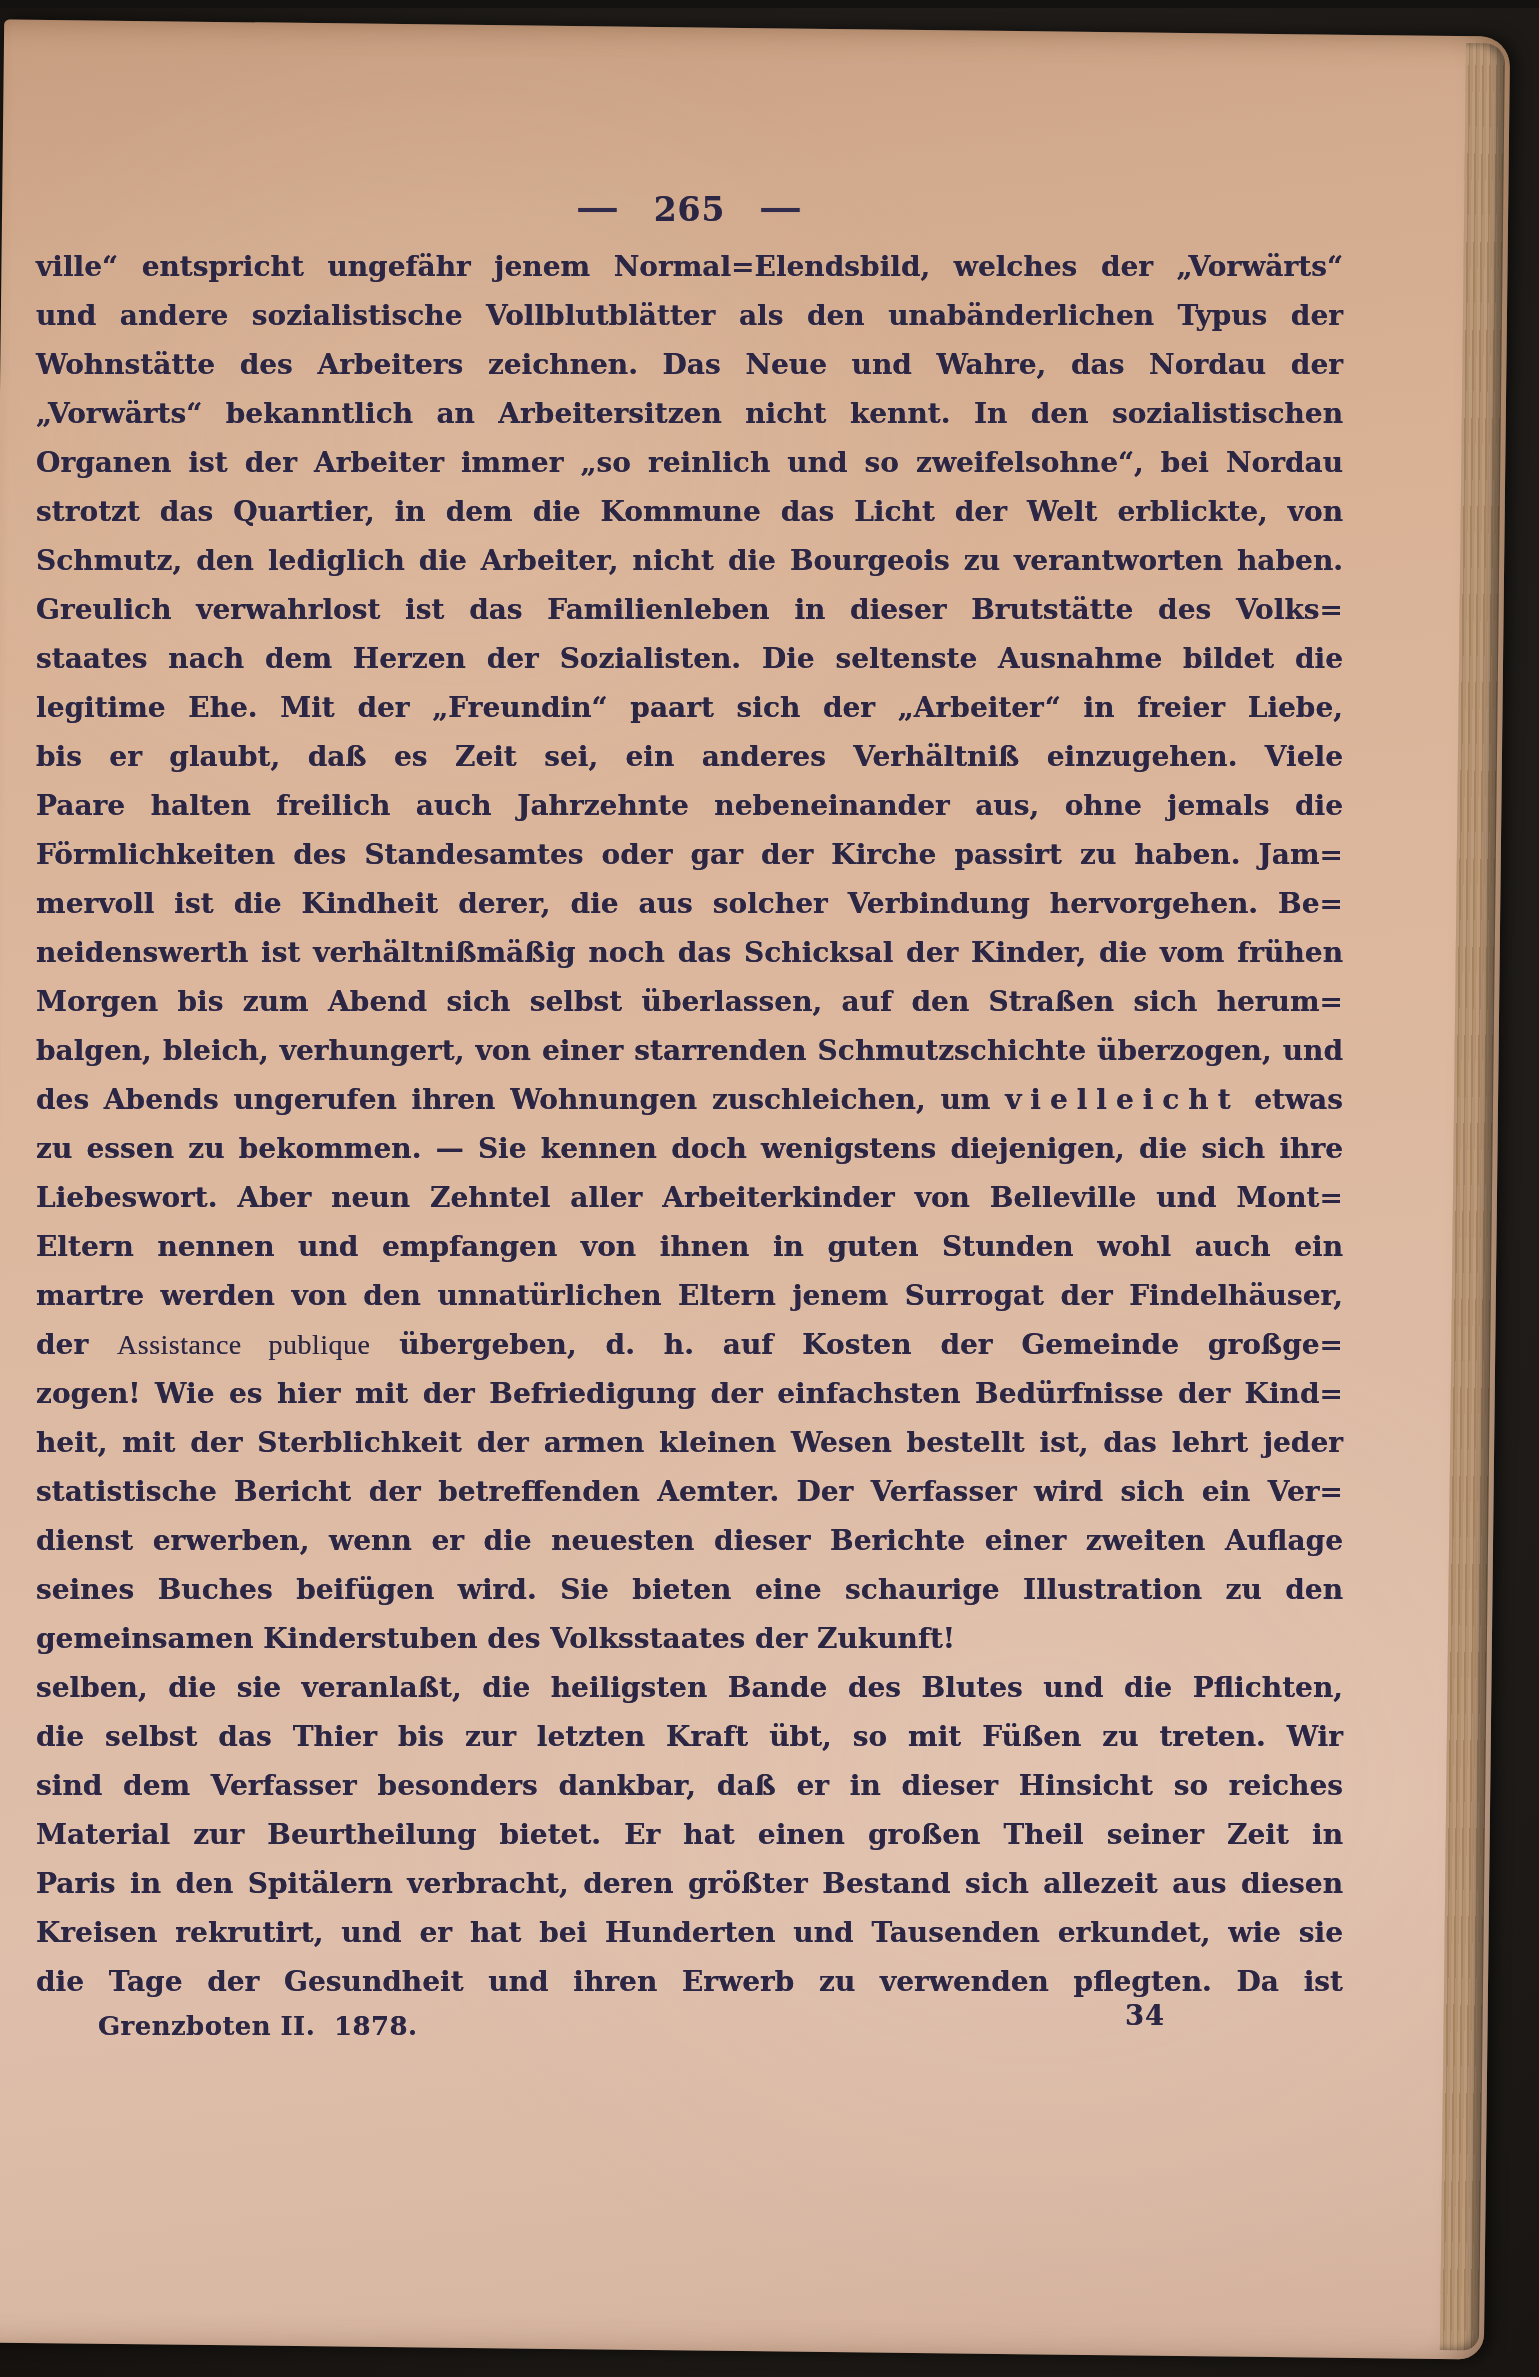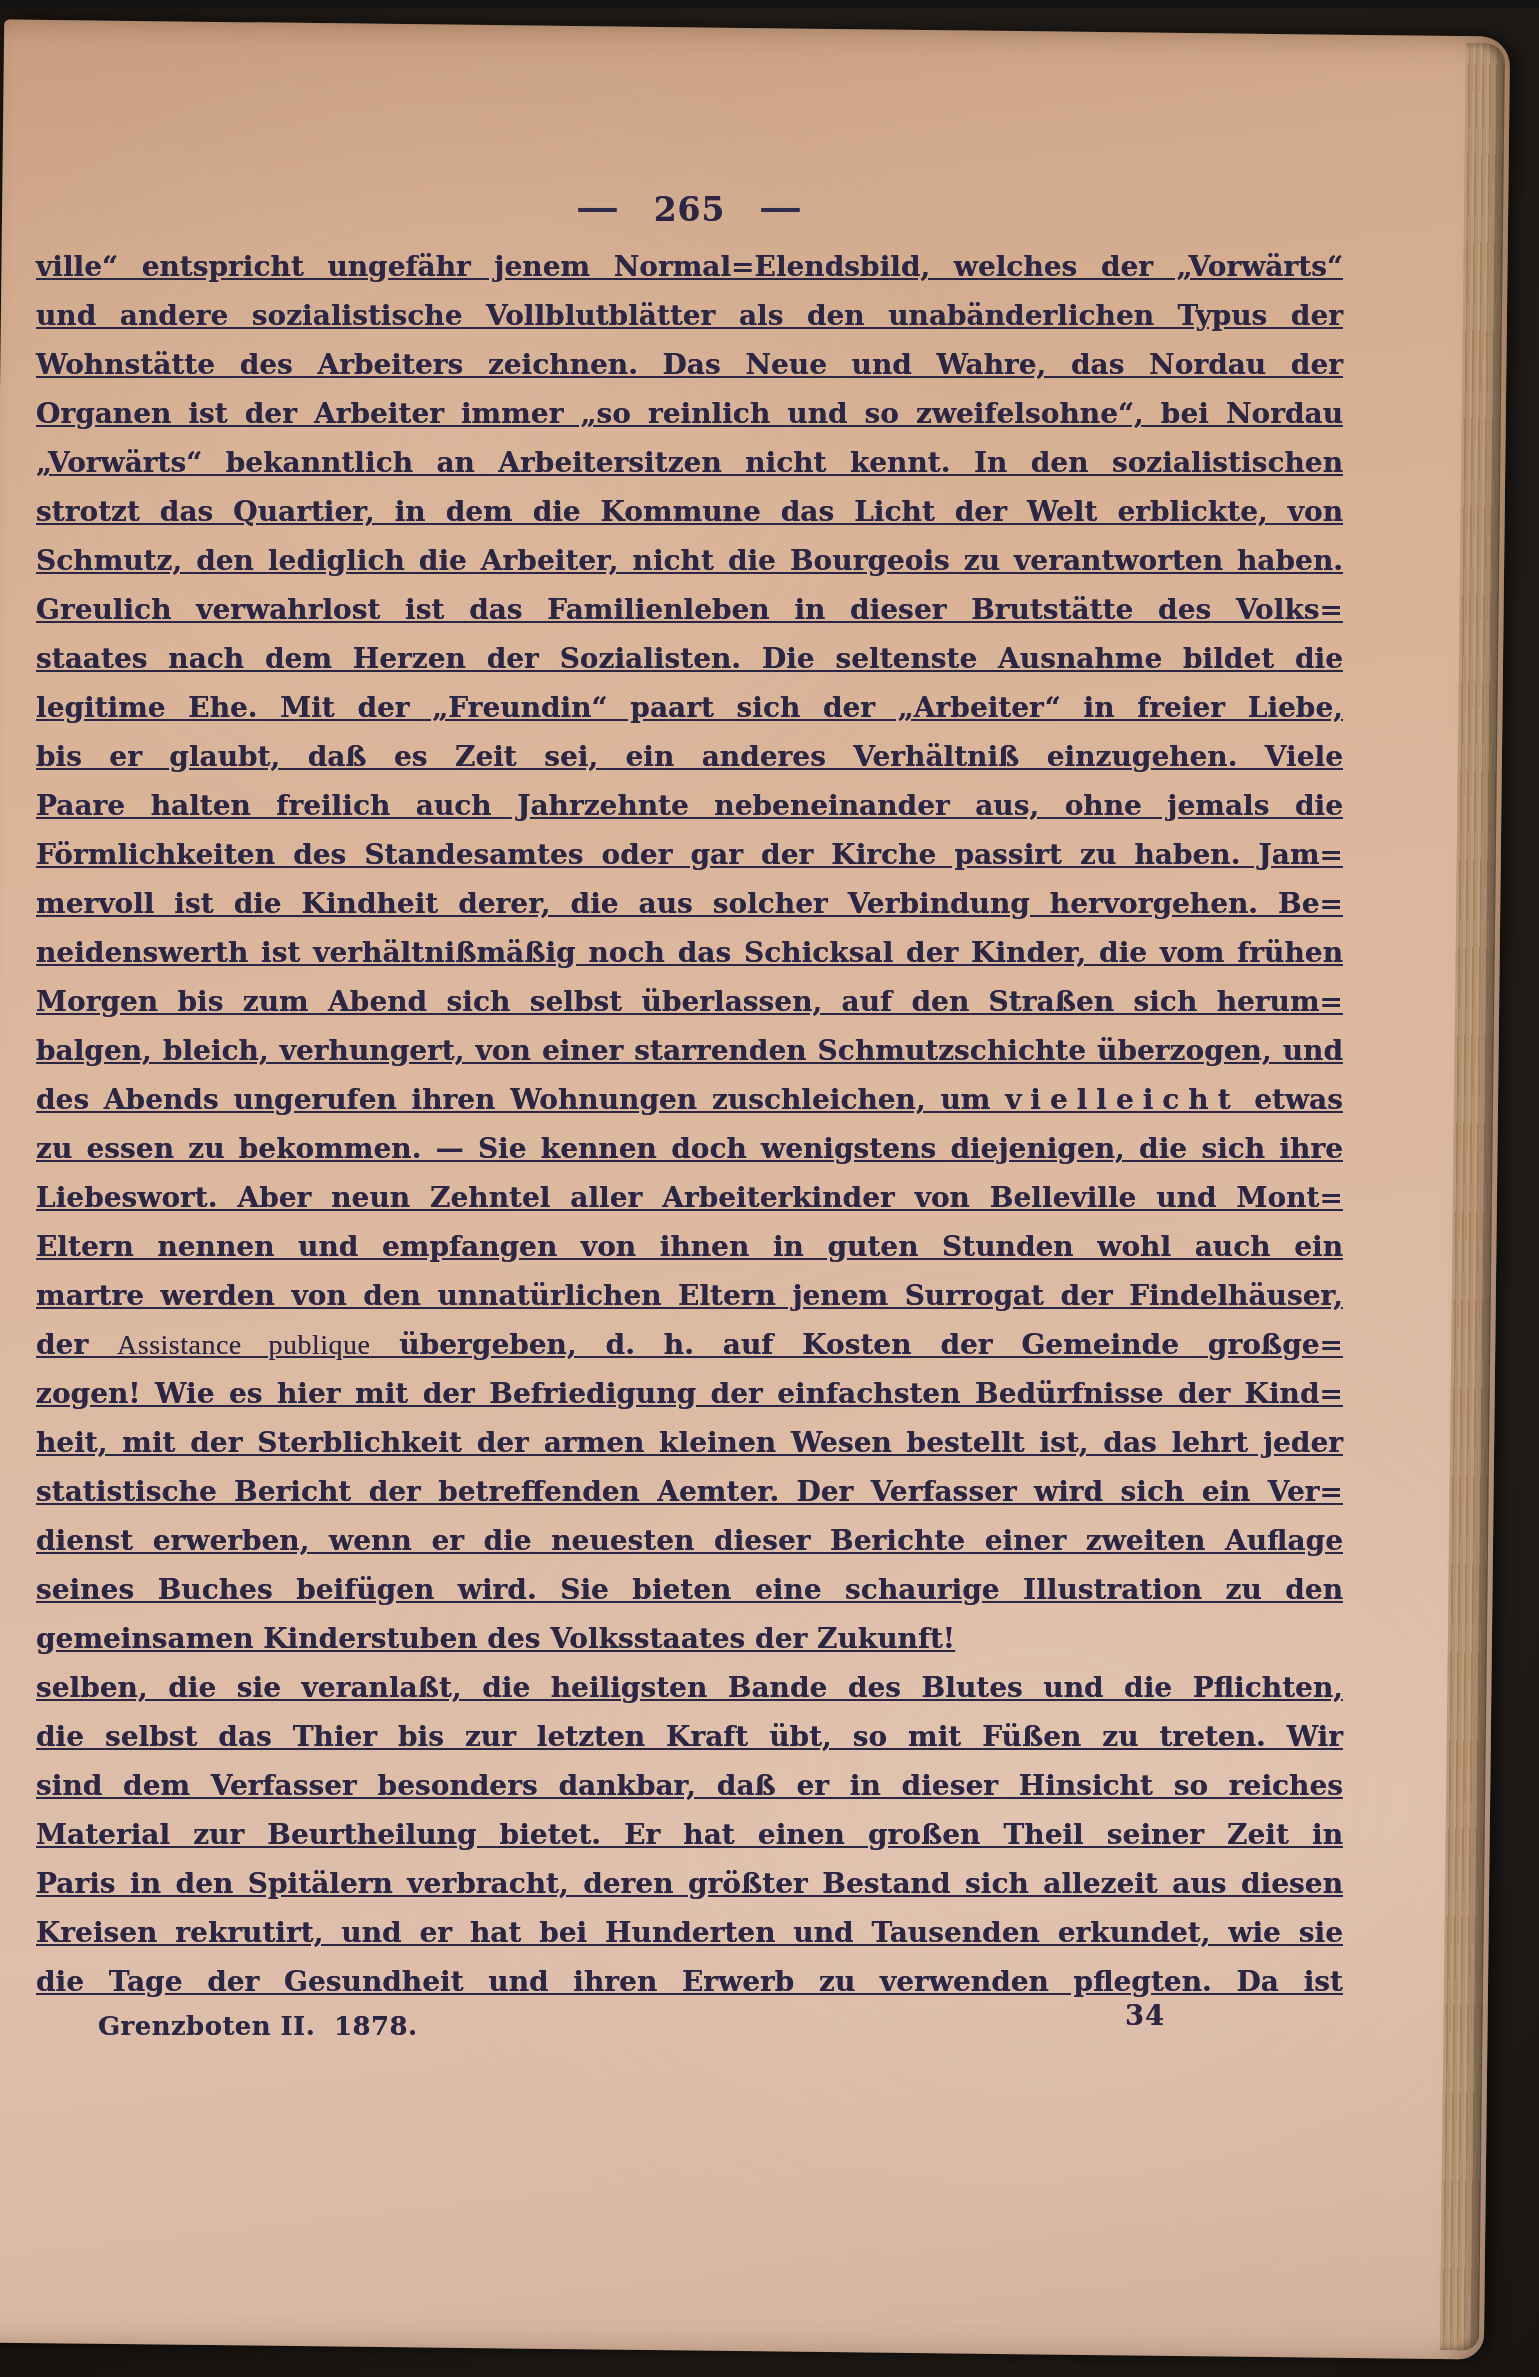--- a/index.html
+++ b/index.html
@@ -50,21 +50,21 @@
     margin-top:180px;text-align:center;
     font-size:33px;line-height:39px;letter-spacing:0.9px;
   }
   .page-header .rule{
     display:inline-block;margin:0 39px;transform:scaleX(1.3);
     color:#322c4c;vertical-align:1.8px;font-weight:bold;
   }
   .lines{margin-top:13.3px;font-size:28px;line-height:49px;}
   .line{
     text-align:justify;text-align-last:justify;
-    height:49px;white-space:normal;overflow:visible;text-decoration:underline;
+    height:49px;white-space:normal;overflow:visible;
   }
   .line.no-just{text-align-last:left;}
   .line.indent{padding-left:55px;}
   .spaced{letter-spacing:0.32em;}
   .antiqua{font-family:"Liberation Serif", serif;font-weight:normal;letter-spacing:0.5px;}
   .page-footer{
     position:relative;margin-top:1.8px;font-size:26px;line-height:36px;
     padding-left:62px;letter-spacing:0.4px;
   }
   .signature{
@@ -82,22 +82,22 @@
 
   <div class="content">
     <div class="page-header">
       <span class="rule">—</span><span>265</span><span class="rule">—</span>
     </div>
 
     <div class="lines">
         <div class="line"><span>ville“ entspricht ungefähr jenem Normal=Elendsbild, welches der „Vorwärts“</span></div>
         <div class="line"><span>und andere sozialistische Vollblutblätter als den unabänderlichen Typus der</span></div>
         <div class="line"><span>Wohnstätte des Arbeiters zeichnen.  Das Neue und Wahre, das Nordau der</span></div>
+        <div class="line"><span>„Vorwärts“ bekanntlich an Arbeitersitzen nicht kennt.  In den sozialistischen</span></div>
         <div class="line"><span>Organen ist der Arbeiter immer „so reinlich und so zweifelsohne“, bei Nordau</span></div>
-        <div class="line"><span>„Vorwärts“ bekanntlich an Arbeitersitzen nicht kennt.  In den sozialistischen</span></div>
         <div class="line"><span>strotzt das Quartier, in dem die Kommune das Licht der Welt erblickte, von</span></div>
         <div class="line"><span>Schmutz, den lediglich die Arbeiter, nicht die Bourgeois zu verantworten haben.</span></div>
         <div class="line"><span>Greulich verwahrlost ist das Familienleben in dieser Brutstätte des Volks=</span></div>
         <div class="line"><span>staates nach dem Herzen der Sozialisten.  Die seltenste Ausnahme bildet die</span></div>
         <div class="line"><span>legitime Ehe.  Mit der „Freundin“ paart sich der „Arbeiter“ in freier Liebe,</span></div>
         <div class="line"><span>bis er glaubt, daß es Zeit sei, ein anderes Verhältniß einzugehen.  Viele</span></div>
         <div class="line"><span>Paare halten freilich auch Jahrzehnte nebeneinander aus, ohne jemals die</span></div>
         <div class="line"><span>Förmlichkeiten des Standesamtes oder gar der Kirche passirt zu haben.  Jam=</span></div>
         <div class="line"><span>mervoll ist die Kindheit derer, die aus solcher Verbindung hervorgehen.  Be=</span></div>
         <div class="line"><span>neidenswerth ist verhältnißmäßig noch das Schicksal der Kinder, die vom frühen</span></div>

